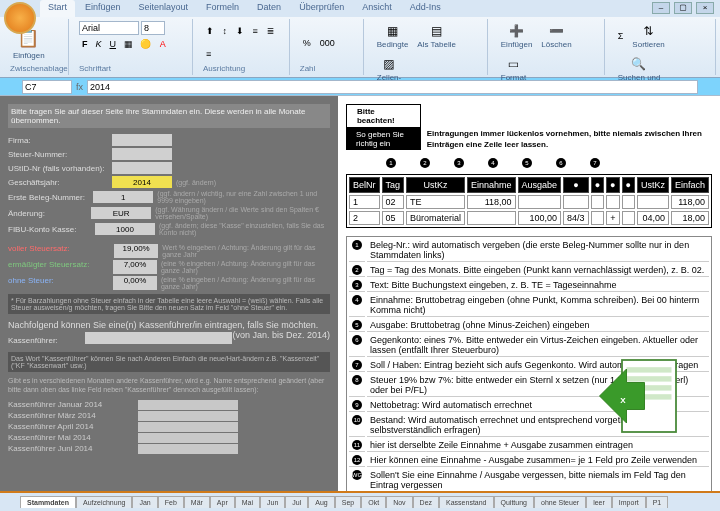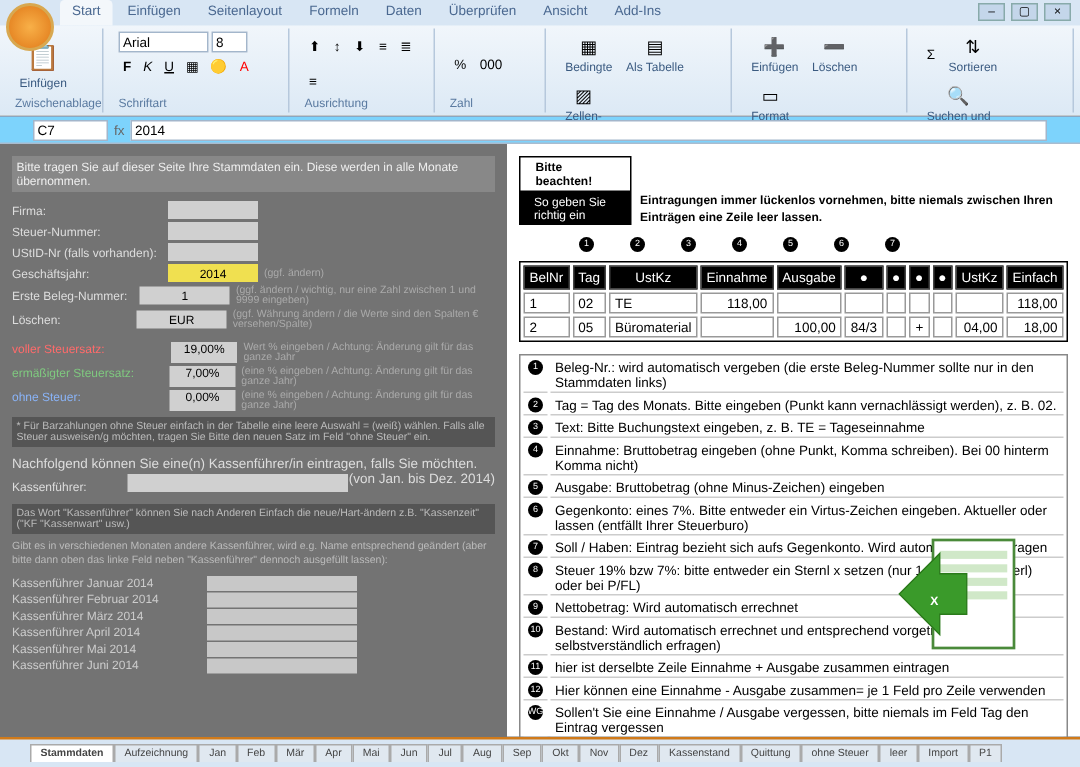--- a/index.html
+++ b/index.html
@@ -224,23 +224,28 @@
           <div class="form-label">Geschäftsjahr:</div>
           <input class="form-field yellow" value="2014" style="">
           <span class="form-hint">(ggf. ändern)</span>
         </div>
         <div class="form-row">
           <div class="form-label">Erste Beleg-Nummer:</div>
           <input class="form-field " value="1" style="">
           <span class="form-hint">(ggf. ändern / wichtig, nur eine Zahl zwischen 1 und 9999 eingeben)</span>
         </div>
         <div class="form-row">
-          <div class="form-label">Löschen:</div>
+          <div class="form-label">Änderung:</div>
           <input class="form-field " value="EUR" style="">
           <span class="form-hint">(ggf. Währung ändern / die Werte sind den Spalten € versehen/Spalte)</span>
+        </div>
+        <div class="form-row">
+          <div class="form-label">FIBU-Konto Kasse:</div>
+          <input class="form-field " value="1000" style="">
+          <span class="form-hint">(ggf. ändern; diese "Kasse" einzustellen, falls Sie das Konto nicht)</span>
         </div>
       </div>
 <div class="tax-section" id="tax-rows">
         <div class="tax-row">
           <div class="tax-label red">voller Steuersatz:</div>
           <div class="tax-val">19,00%</div>
           <span class="form-hint">Wert % eingeben / Achtung: Änderung gilt für das ganze Jahr</span>
         </div>
         <div class="tax-row">
           <div class="tax-label green">ermäßigter Steuersatz:</div>
@@ -258,24 +263,20 @@
 <div class="kf-head"><span>Nachfolgend können Sie eine(n) Kassenführer/in eintragen, falls Sie möchten.</span> <span style="float:right">(von Jan. bis Dez. 2014)</span></div>
 <div class="form-row">
           <div class="form-label">Kassenführer:</div>
           <div class="kf-input"></div>
         </div>
 <div class="note-box">Das Wort "Kassenführer" können Sie nach Anderen Einfach die neue/Hart-ändern z.B. "Kassenzeit" ("KF "Kassenwart" usw.)</div>
 <div class="kf-desc">Gibt es in verschiedenen Monaten andere Kassenführer, wird e.g. Name entsprechend geändert (aber bitte dann oben das linke Feld neben "Kassenführer" dennoch ausgefüllt lassen):</div>
 <div id="kf-months">
           <div class="kf-row">
             <div class="kf-row-label">Kassenführer Januar 2014</div>
-            <div class="kf-row-field"></div>
-          </div>
-          <div class="kf-row">
-            <div class="kf-row-label">Kassenführer Februar 2014</div>
             <div class="kf-row-field"></div>
           </div>
           <div class="kf-row">
             <div class="kf-row-label">Kassenführer März 2014</div>
             <div class="kf-row-field"></div>
           </div>
           <div class="kf-row">
             <div class="kf-row-label">Kassenführer April 2014</div>
             <div class="kf-row-field"></div>
           </div>

